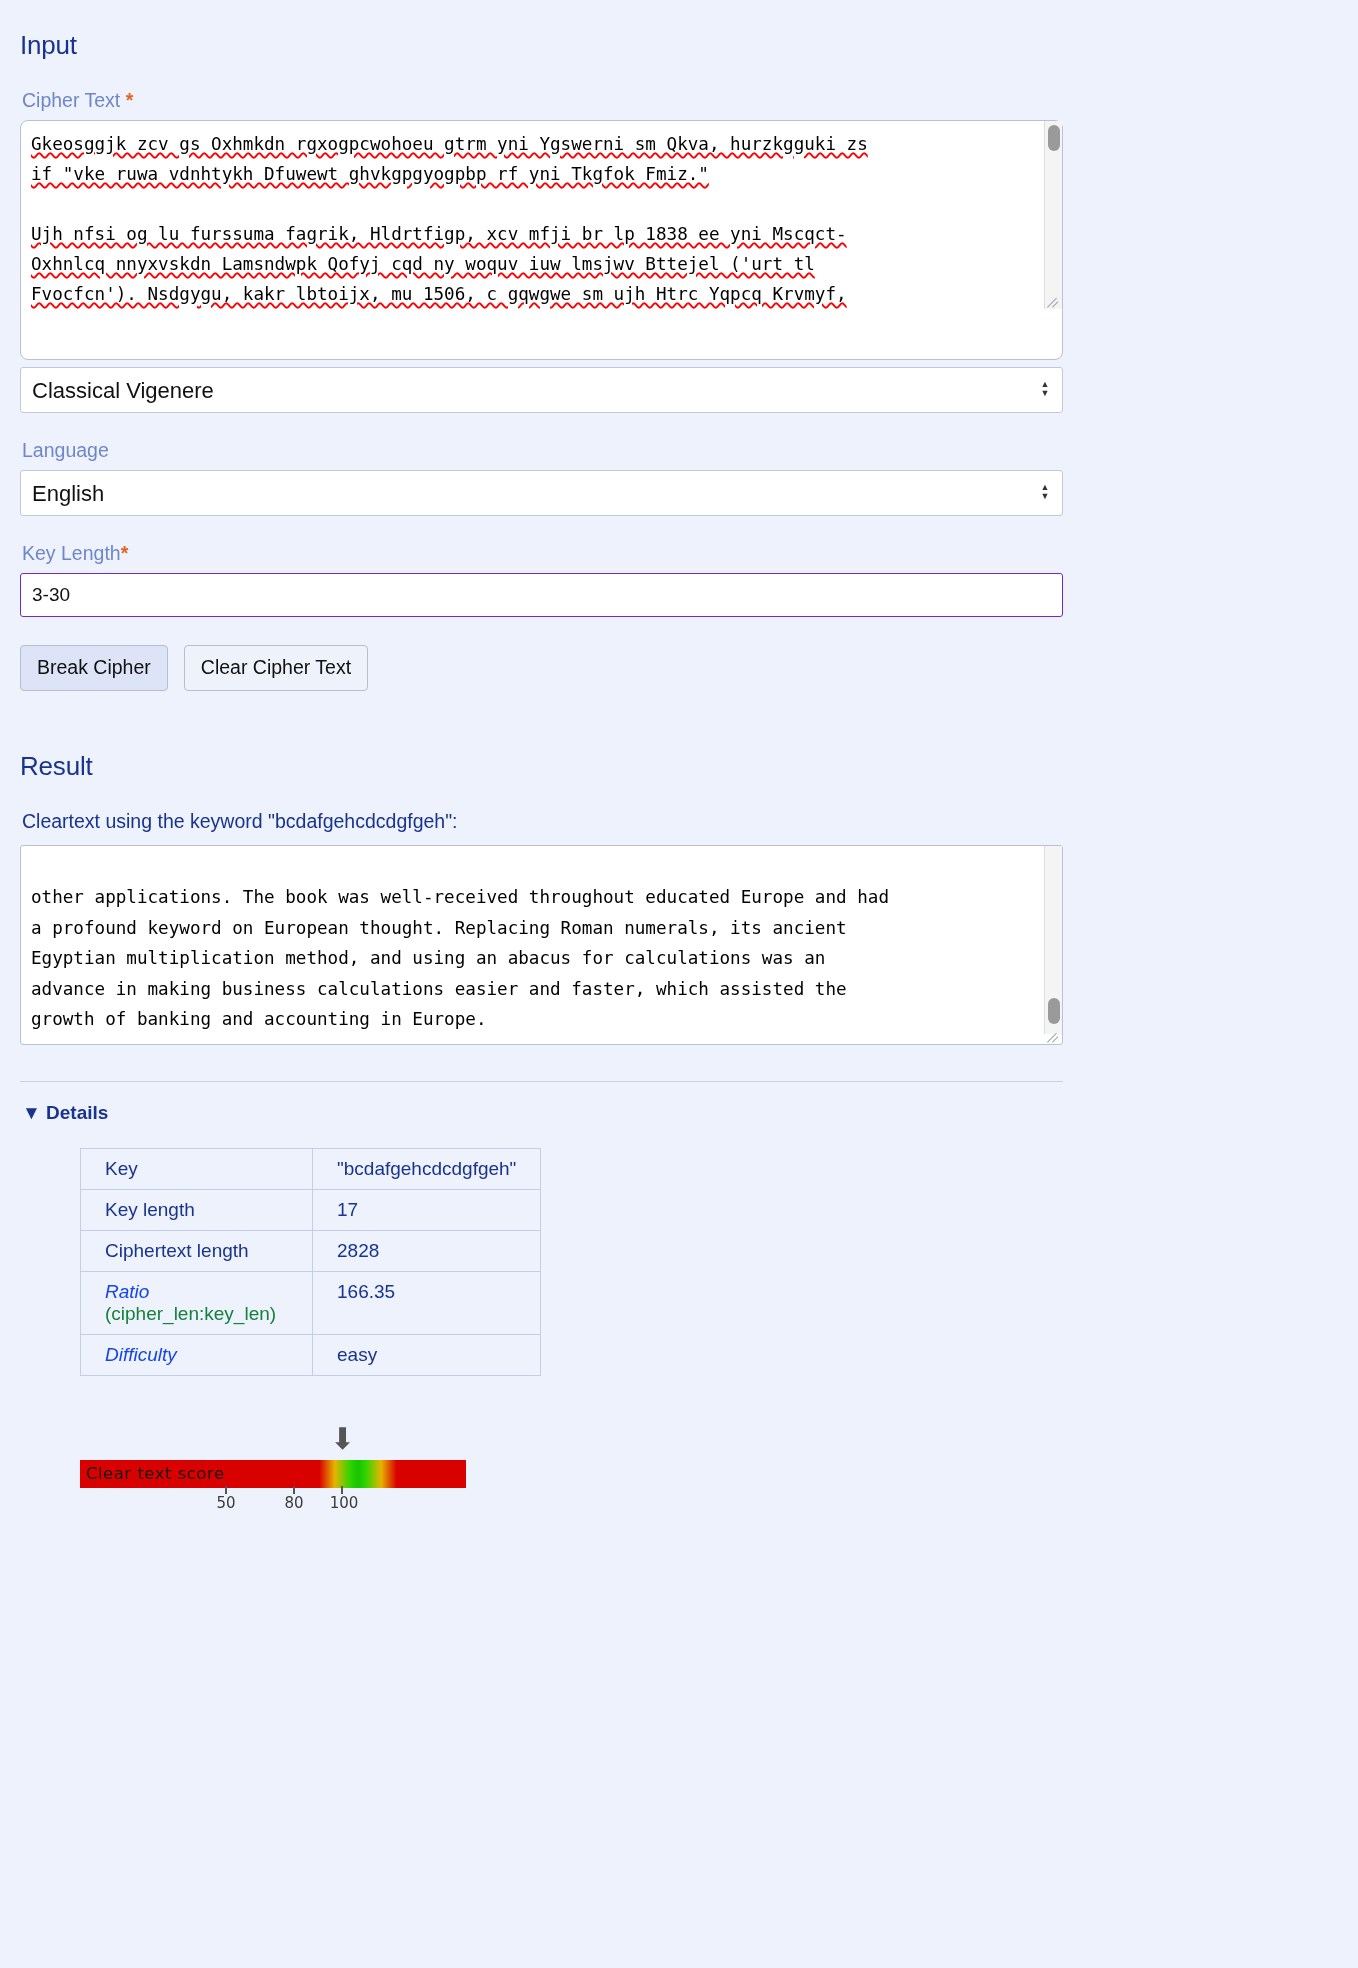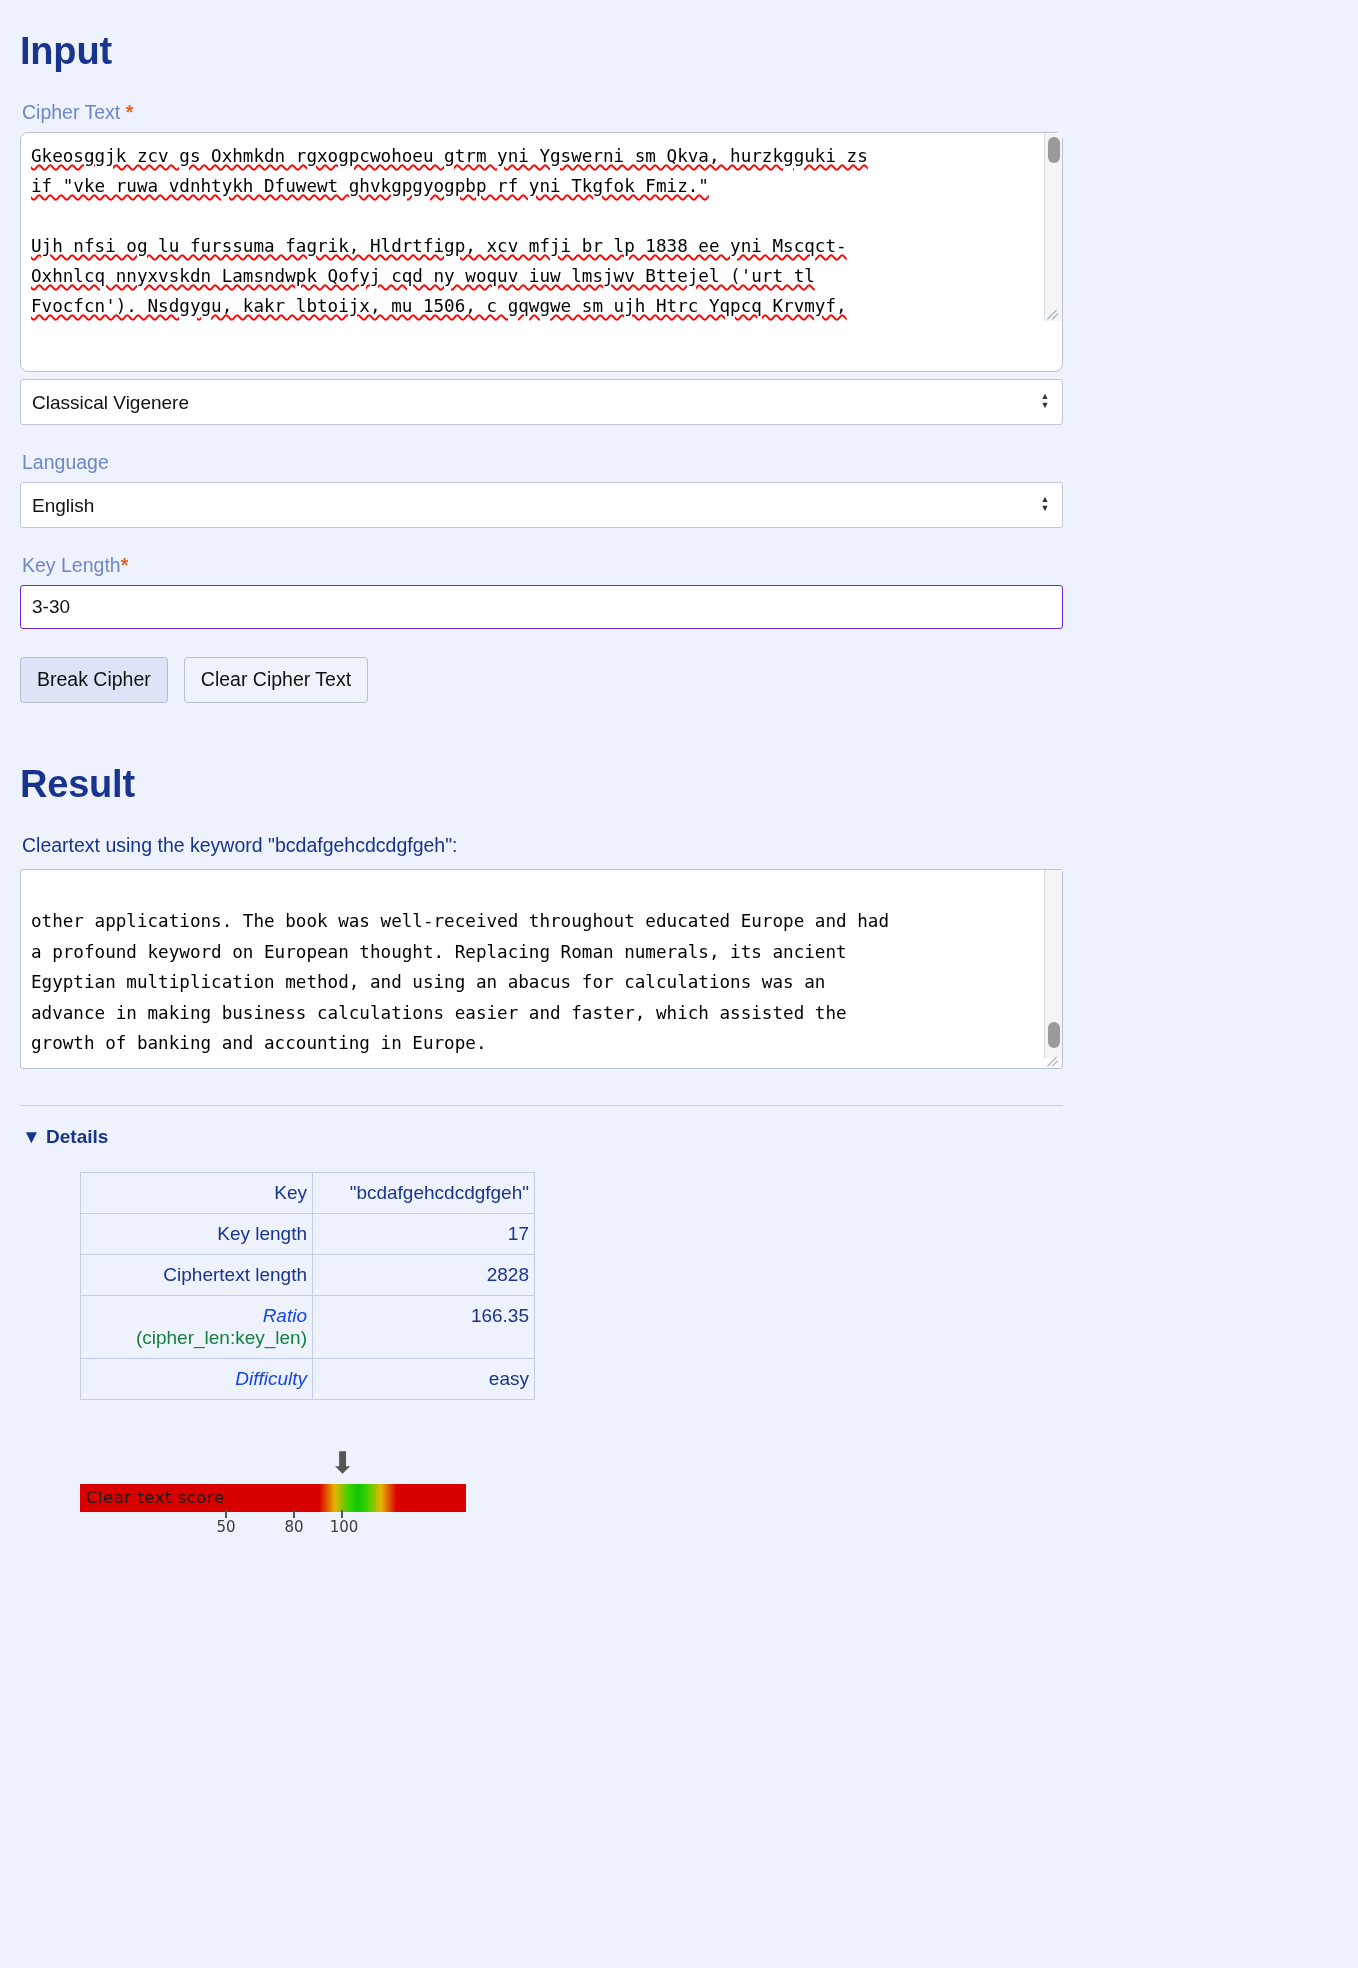--- a/index.html
+++ b/index.html
@@ -12,22 +12,22 @@
     width: 1358px;
     min-height: 1968px;
     position: relative;
   }
   .page {
     width: 1083px;
     padding: 20px 20px 0 20px;
   }
   h1.section-title {
     color: #19348f;
-    font-size: 38px;
-    font-weight: bold;
+    font-size: 26px;
+    font-weight: normal;
     margin: 10px 0 28px 0;
     letter-spacing: -0.2px;
   }
   .field-label {
     color: #6f86c9;
     font-size: 19.5px;
     margin: 0 0 8px 2px;
     font-weight: normal;
   }
   .req { color: #e8601c; font-weight: bold; }
@@ -90,21 +90,21 @@
     height: 1px;
     transform-origin: 0 0;
     transform: rotate(-45deg);
   }
   .resize-grip i:nth-child(1){ width: 13px; left: 0px; top: 13px; }
   .resize-grip i:nth-child(2){ width: 8px; left: 5px; top: 13px; }
 
   select.styled {
     width: 1043px;
     height: 46px;
-    font-size: 19px;
+    font-size: 22px;
     font-family: "Liberation Sans", sans-serif;
     color: #111;
     background: #ffffff;
     border: 1px solid #c2c9d4;
     border-radius: 3px;
     padding: 0 50px 0 11px;
     margin-bottom: 26px;
     -webkit-appearance: none;
     appearance: none;
     display: block;
@@ -183,23 +183,22 @@
   }
   table.details {
     border-collapse: collapse;
     margin-left: 60px;
     margin-bottom: 48px;
   }
   table.details td {
     border: 1px solid #c3cfe8;
     font-size: 19px;
     color: #19348f;
-    padding: 9px 5px;
+    padding: 9px 24px;
     vertical-align: top;
-    text-align: right;
   }
   table.details td.k { width: 232px; }
   table.details td.v { width: 222px; }
   table.details td.em { font-style: italic; color: #1545ea; }
   table.details td.em .sub { font-style: normal; color: #15803d; display: block; }
 
   .gauge-wrap { position: relative; margin-left: 60px; width: 390px; height: 90px; }
   .gauge-arrow {
     position: absolute;
     left: 250px; top: 0px;

